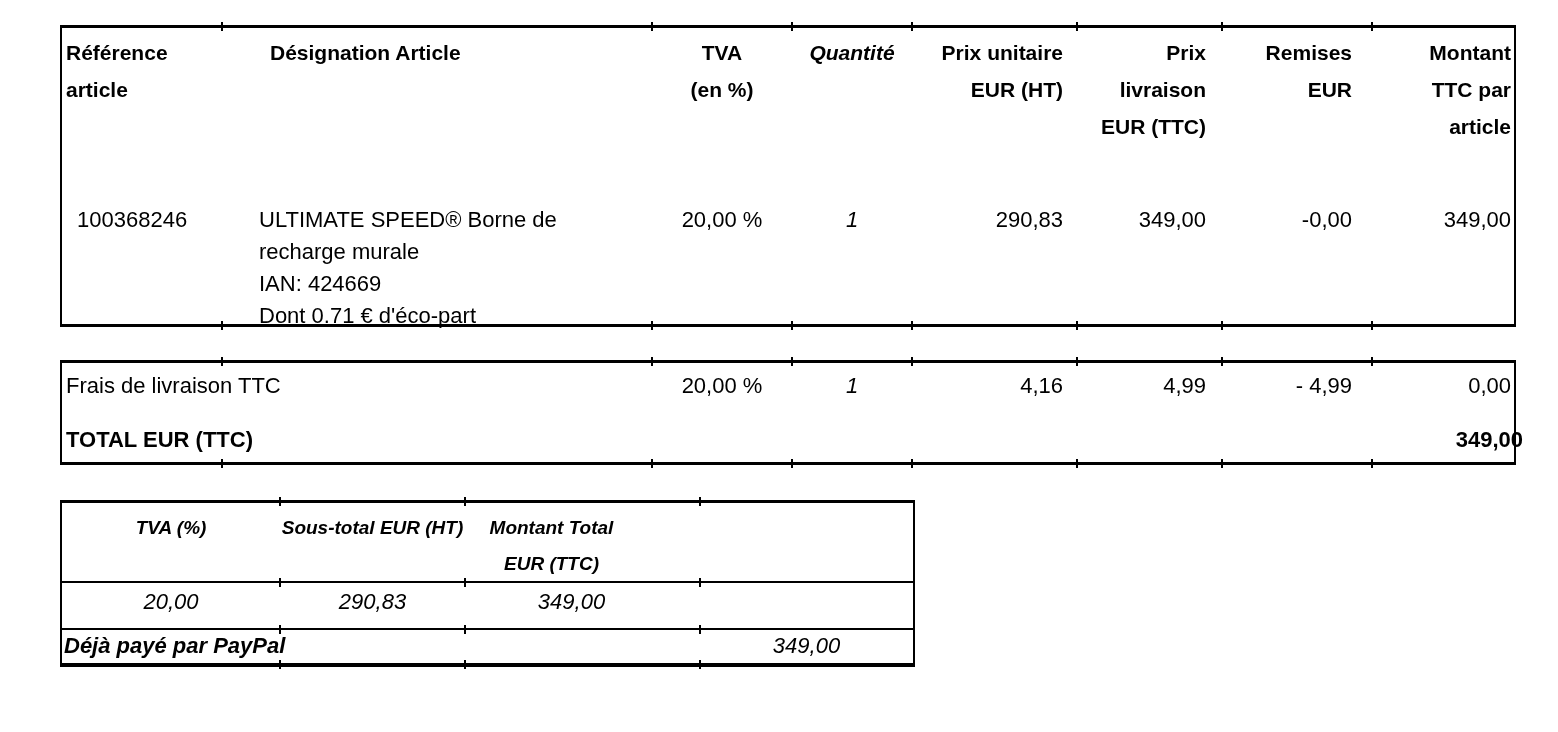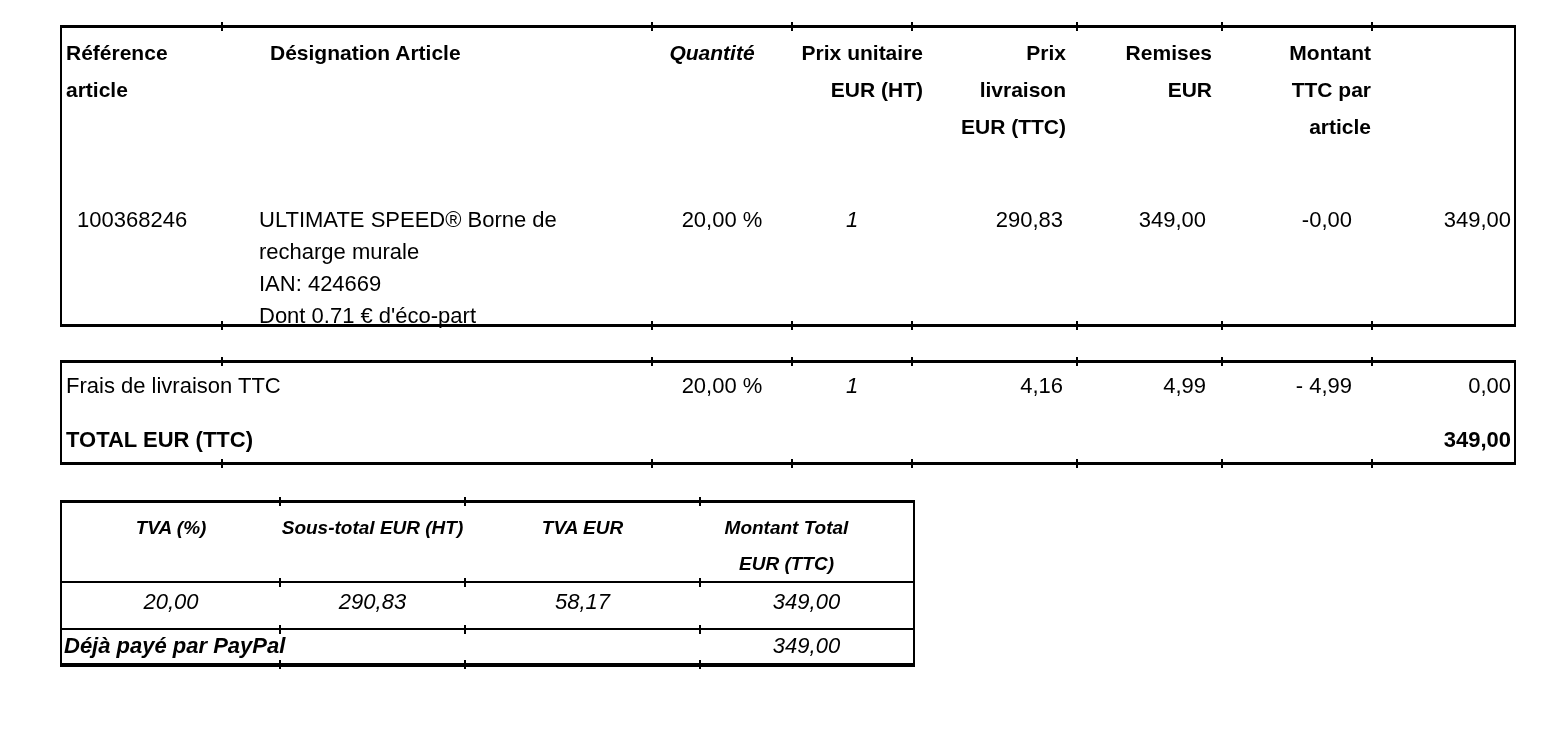--- a/index.html
+++ b/index.html
@@ -27,21 +27,21 @@
   .w3 { width:140px; text-align:center; }
   .w4 { width:120px; text-align:center;font-style:italic; }
   .w5 { width:165px; text-align:right; padding-right:14px; }
   .w6 { width:145px; text-align:right; padding-right:16px; }
   .w7 { width:150px; text-align:right; padding-right:20px; }
   .w8 { width:142px; text-align:right; padding-right:3px; }
 
   
   #totals-table { left:60px; top:360px; width:1456px; height:105px; border-top-width:3px; border-bottom-width:3px; }
   .t2-r1 { height:52px; padding-top:9px; font-size:22px; line-height:28px; }
-  .t2-r2 { height:47px; padding-top:11px; font-size:22px; line-height:28px; font-weight:700; }
+  .t2-r2 { height:47px; padding-top:11px; font-size:22px; line-height:28px; font-weight:700;gap:12px; }
   .wlabel  { width:590px; padding-left:4px; text-align:left; }
   .wlabel2 { width:1310px; padding-left:4px; text-align:left; }
 
   
   #vat-table { left:60px; top:500px; width:855px; height:167px; border-top-width:3px; border-bottom-width:4px;font-style:italic; }
   .t3-head { height:80px; padding-top:7px; font-size:19px; line-height:36px; font-weight:700; border-bottom:2px solid #000; }
   .t3-data { height:47px; padding-top:5px; font-size:22px; line-height:28px; border-bottom:2px solid #000; }
   .t3-paid { height:33px; padding-top:2px; font-size:22px; line-height:28px; }
   .v1 { width:218px; text-align:center; }
   .v2 { width:185px; text-align:center; }
@@ -59,20 +59,24 @@
 <div class="page">
 
   <div class="tbl" id="items-table">
     <div class="row t1-head">
       <div class="cell w1">
           <div>Référence</div>
           <div>article</div>
         </div>
       <div class="cell w2 w2-head">
           <div>Désignation Article</div>
+        </div>
+      <div class="cell w3">
+          <div>TVA</div>
+          <div>(en %)</div>
         </div>
       <div class="cell w4">
           <div>Quantité</div>
         </div>
       <div class="cell w5">
           <div>Prix unitaire</div>
           <div>EUR (HT)</div>
         </div>
       <div class="cell w6">
           <div>Prix</div>
@@ -151,32 +155,28 @@
     </div>
 
   <div class="tbl" id="vat-table">
     <div class="row t3-head">
       <div class="cell v1">
           <div>TVA (%)</div>
         </div>
       <div class="cell v2">
           <div>Sous-total EUR (HT)</div>
         </div>
-      <div class="cell v3">
-          <div>TVA EUR</div>
-        </div>
       <div class="cell v4 v4-head">
           <div>Montant Total</div>
           <div>EUR (TTC)</div>
         </div>
     </div>
     <div class="row t3-data">
       <div class="cell v1">20,00</div>
       <div class="cell v2">290,83</div>
-      <div class="cell v3">58,17</div>
       <div class="cell v4">349,00</div>
     </div>
     <div class="row t3-paid">
       <div class="cell vlabel">Déjà payé par PayPal</div>
       <div class="cell v4">349,00</div>
     </div>
   <span class="tick" style="left: 217px; top: -6px;"></span>
       <span class="tick" style="left: 402px; top: -6px;"></span>
       <span class="tick" style="left: 637px; top: -6px;"></span>
       <span class="tick" style="left: 217px; top: 75px;"></span>

